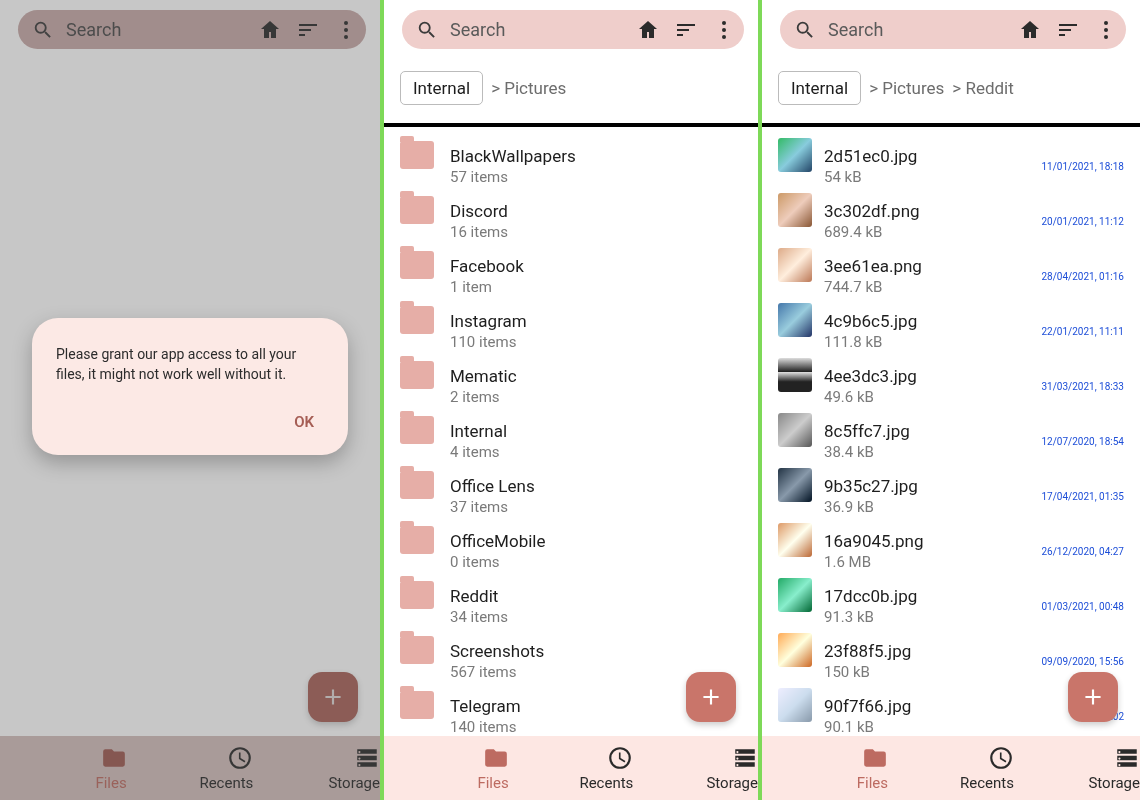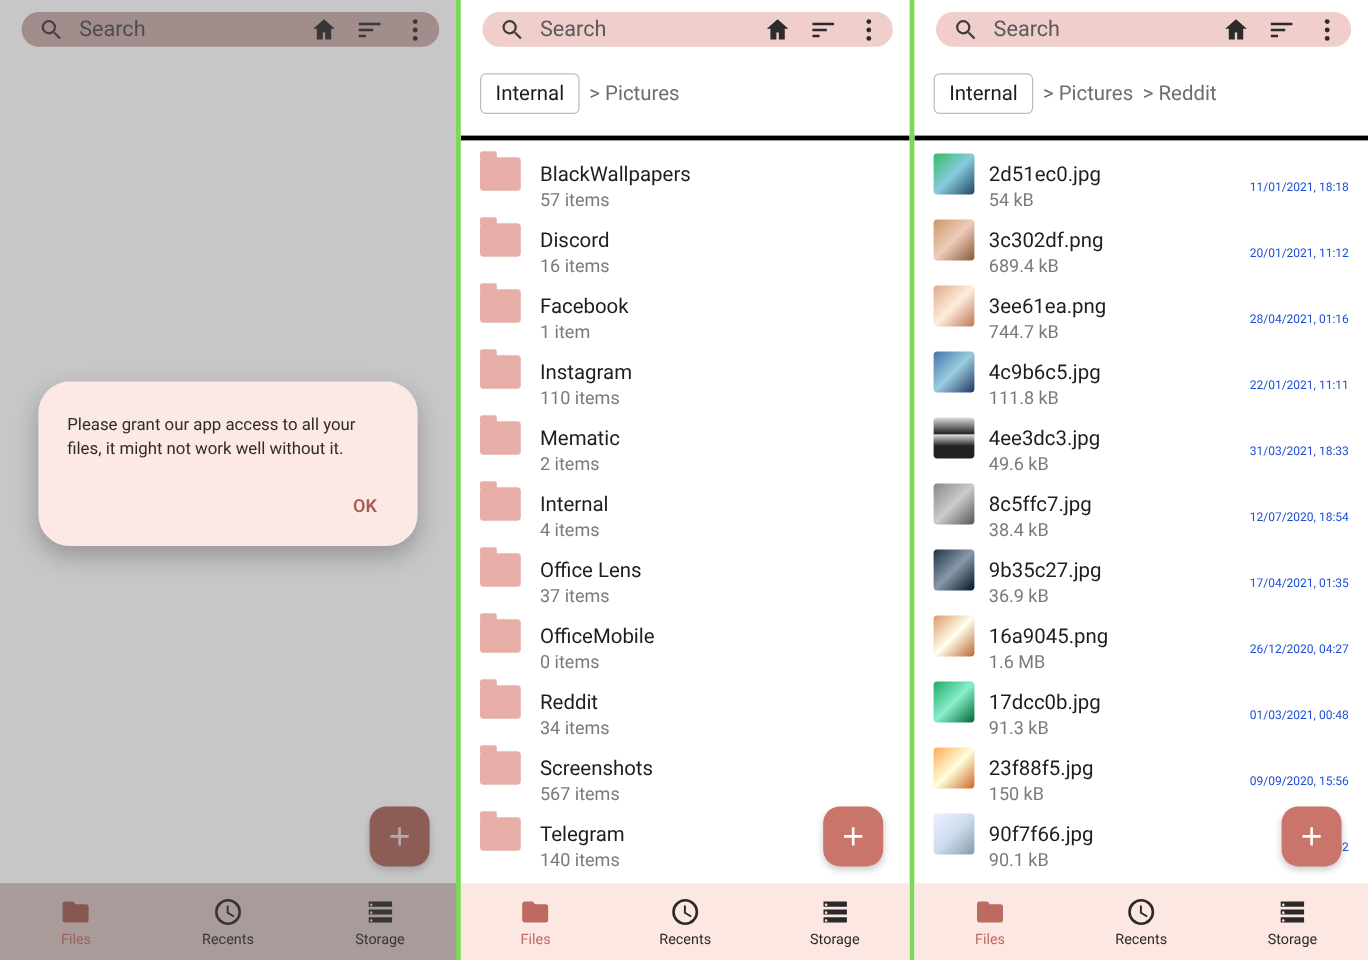--- a/index.html
+++ b/index.html
@@ -20,21 +20,21 @@
     flex-direction: column;
   }
   .pane + .pane { margin-left: 4px; }
   #pane1 { width: 380px; }
   #pane2 { width: 374px; }
   #pane3 { width: 378px; }
 
   
   .searchbar {
     margin: 10px 14px 10px 18px;
-    height: 29px;
+    height: 39px;
     border-radius: 20px;
     background: #efcecb;
     display: flex;
     align-items: center;
     padding: 0 8px 0 14px;
     color: #3b3b3b;
   }
   #pane1 .searchbar { background: #c7aaa8; }
   .searchbar .s-icon { width: 22px; height: 22px; display:flex; align-items:center; justify-content:center; }
   .searchbar .s-icon svg { width:22px;height:22px;fill:#3b3b3b; }
@@ -56,21 +56,21 @@
   .folder-ic::before { content:""; position:absolute; top:-5px; left:0; width:14px; height:6px; background:#e6aea7; border-radius:2px 2px 0 0; }
   .thumb { width:34px; height:34px; border-radius:3px; margin-right:12px; background:linear-gradient(135deg,#88a,#ccd,#667); }
   .row-text { flex:1; min-width:0;margin-top:23px; }
   .row-title { font-size:17px; color:#1e1e1e; white-space:nowrap; overflow:hidden; text-overflow:ellipsis; }
   .row-sub { font-size:15px; color:#7a7a7a; margin-top:2px; }
   .row-date { font-size:10px; color:#1d4ed8; align-self:flex-end; margin-bottom:4px; white-space:nowrap; }
 
   
   .bottomnav { height:64px; background:#fde7e3; display:flex; }
   #pane1 .bottomnav { background:#d3bfbc; }
-  .nav-item { flex:1; display:flex; flex-direction:column; align-items:center; justify-content:center; gap:3px; font-size:12px; color:#2a2a2a; }
+  .nav-item { flex:1; display:flex; flex-direction:column; align-items:flex-end; justify-content:center; gap:3px; font-size:15px; color:#2a2a2a; }
   .nav-item svg { width:26px;height:26px; fill:#2a2a2a; }
   .nav-item.active svg { fill:#bd6b61; }
   #pane1 .nav-item.active svg { fill:#9e5a51; }
   .nav-item.active .lab { color:#bd6b61; }
 
   
   .fab { position:absolute; right:22px; bottom:78px; width:50px; height:50px; border-radius:14px; background:#c9756a; display:flex;align-items:center;justify-content:center; box-shadow:0 3px 6px rgba(0,0,0,.2); }
   .fab svg { width:26px;height:26px; fill:#fff; }
   #pane1 .fab { background:#a86259; }
   #pane1 .fab svg { fill:#e0d9d7; }

